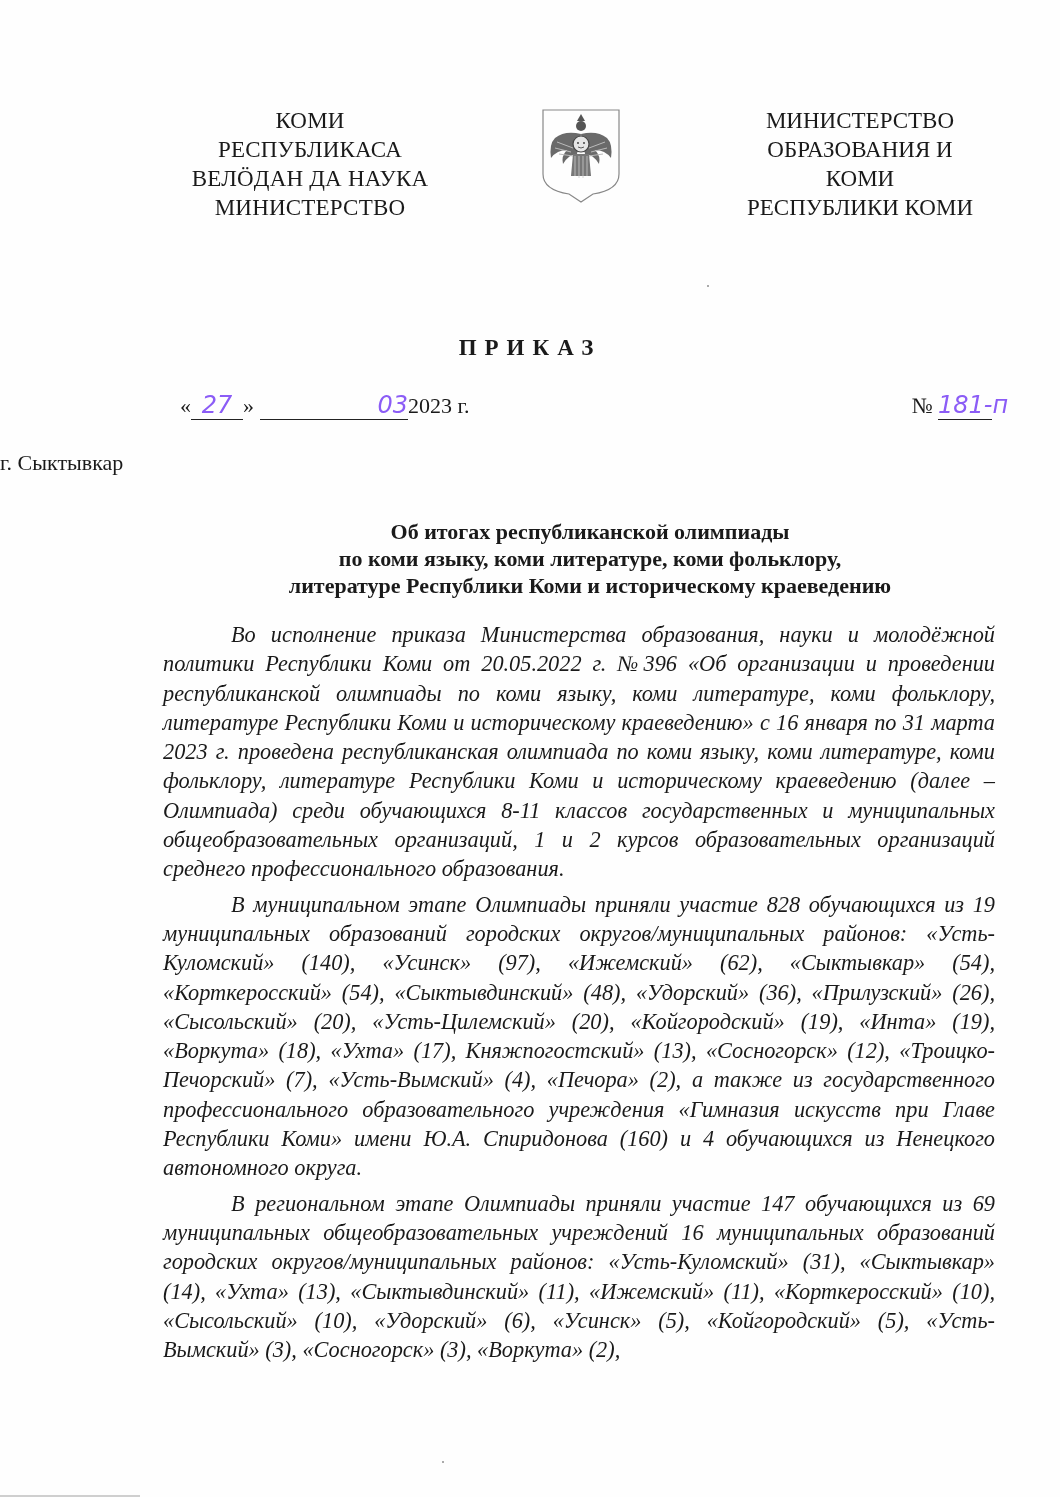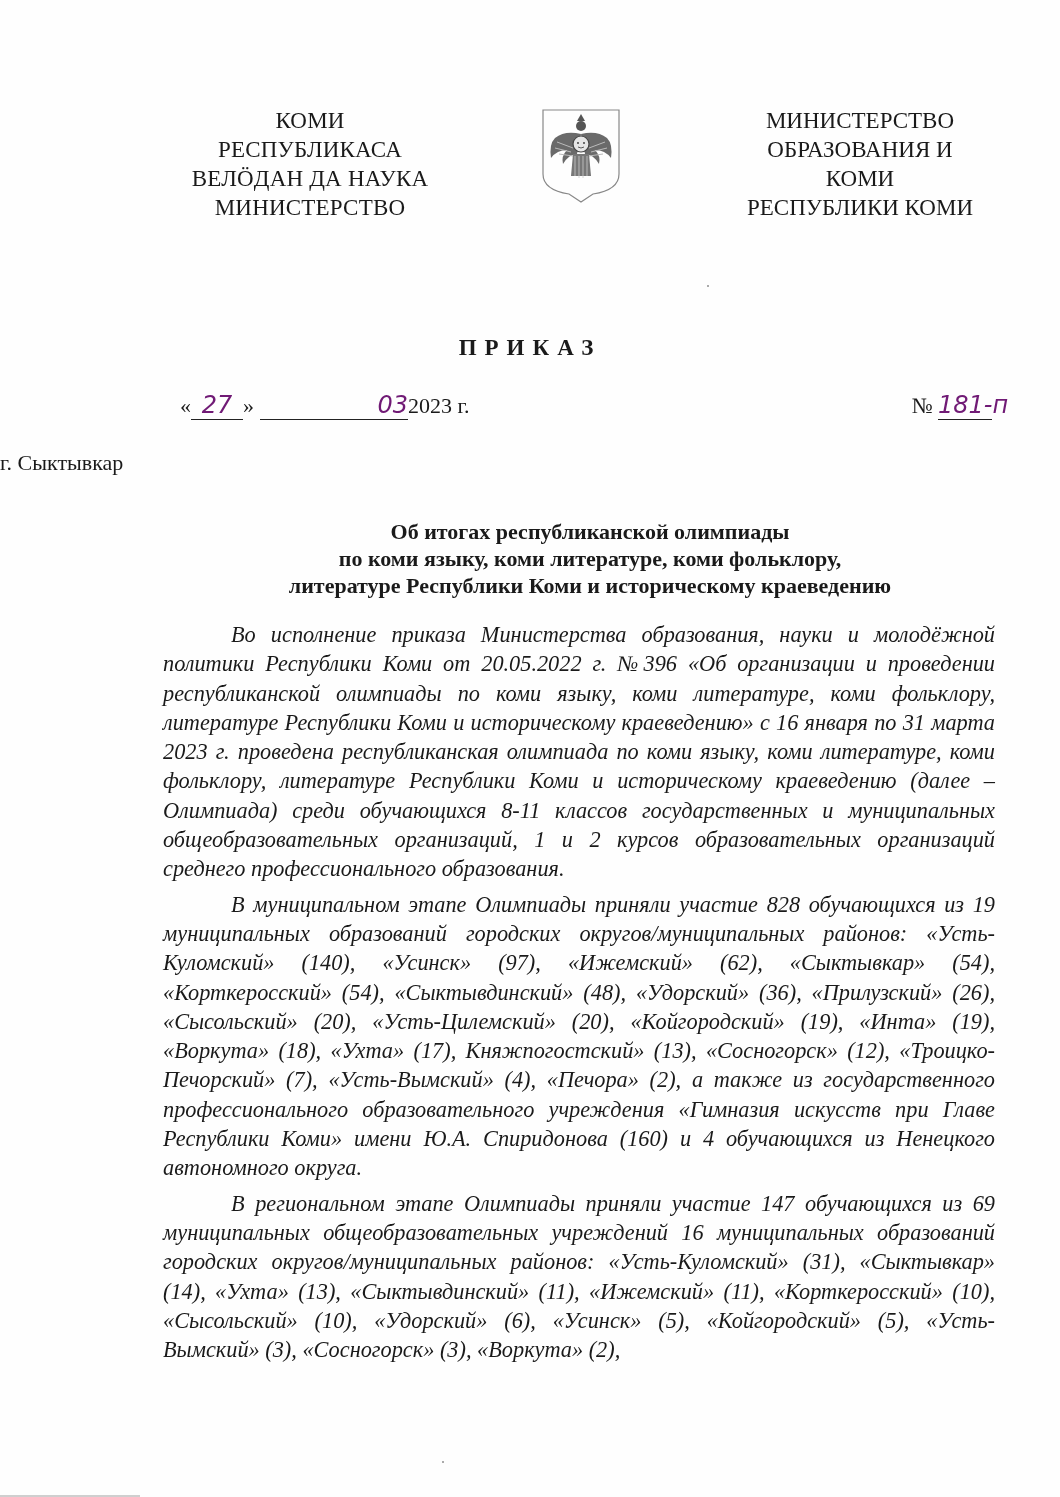--- a/index.html
+++ b/index.html
@@ -58,21 +58,21 @@
     .date-row {
       position: absolute;
       left: 180px; top: 392px;
       width: 830px; height: 36px;
       font-size: 22px;
     }
     .date-left { position: absolute; left: 0; top: 0; white-space: nowrap; }
     .hw {
       font-family: "DejaVu Sans", sans-serif;
       font-style: italic;
-      color: #701a75;
+      color: #8b5cf6;
       font-size: 24px;
     }
     .blank {
       display: inline-block;
       border-bottom: 1.5px solid #222;
       text-align: center;
       vertical-align: baseline;
       line-height: 26px;
     }
     .blank-day { width: 52px; }

